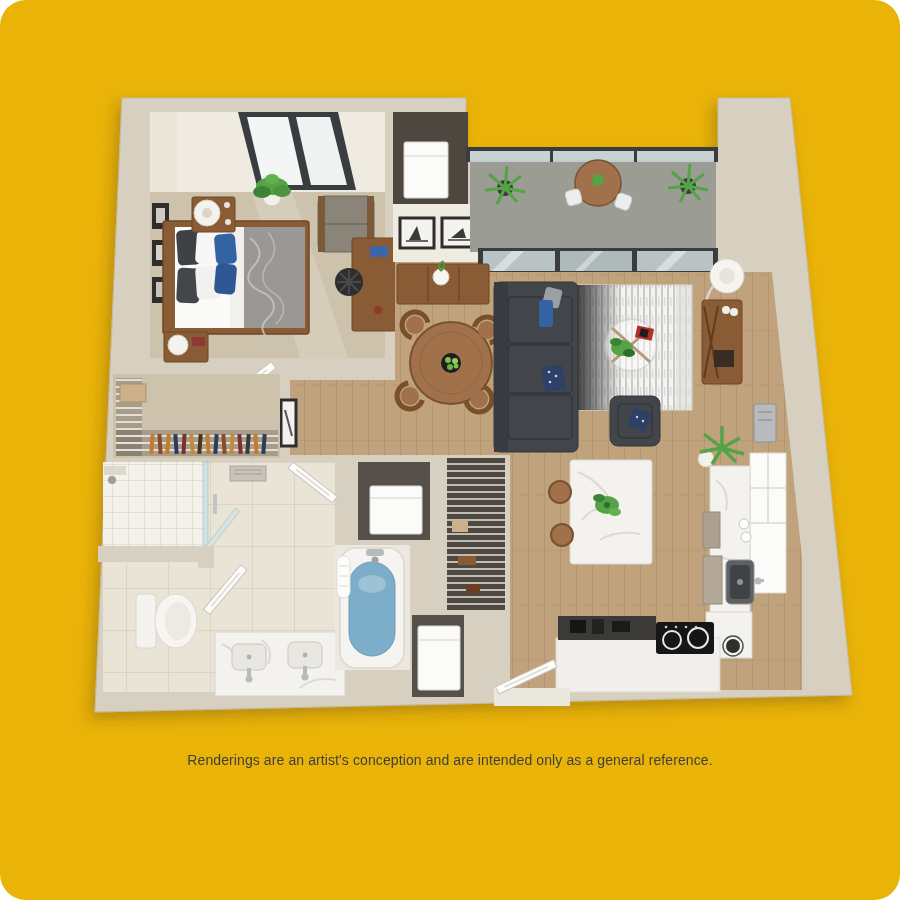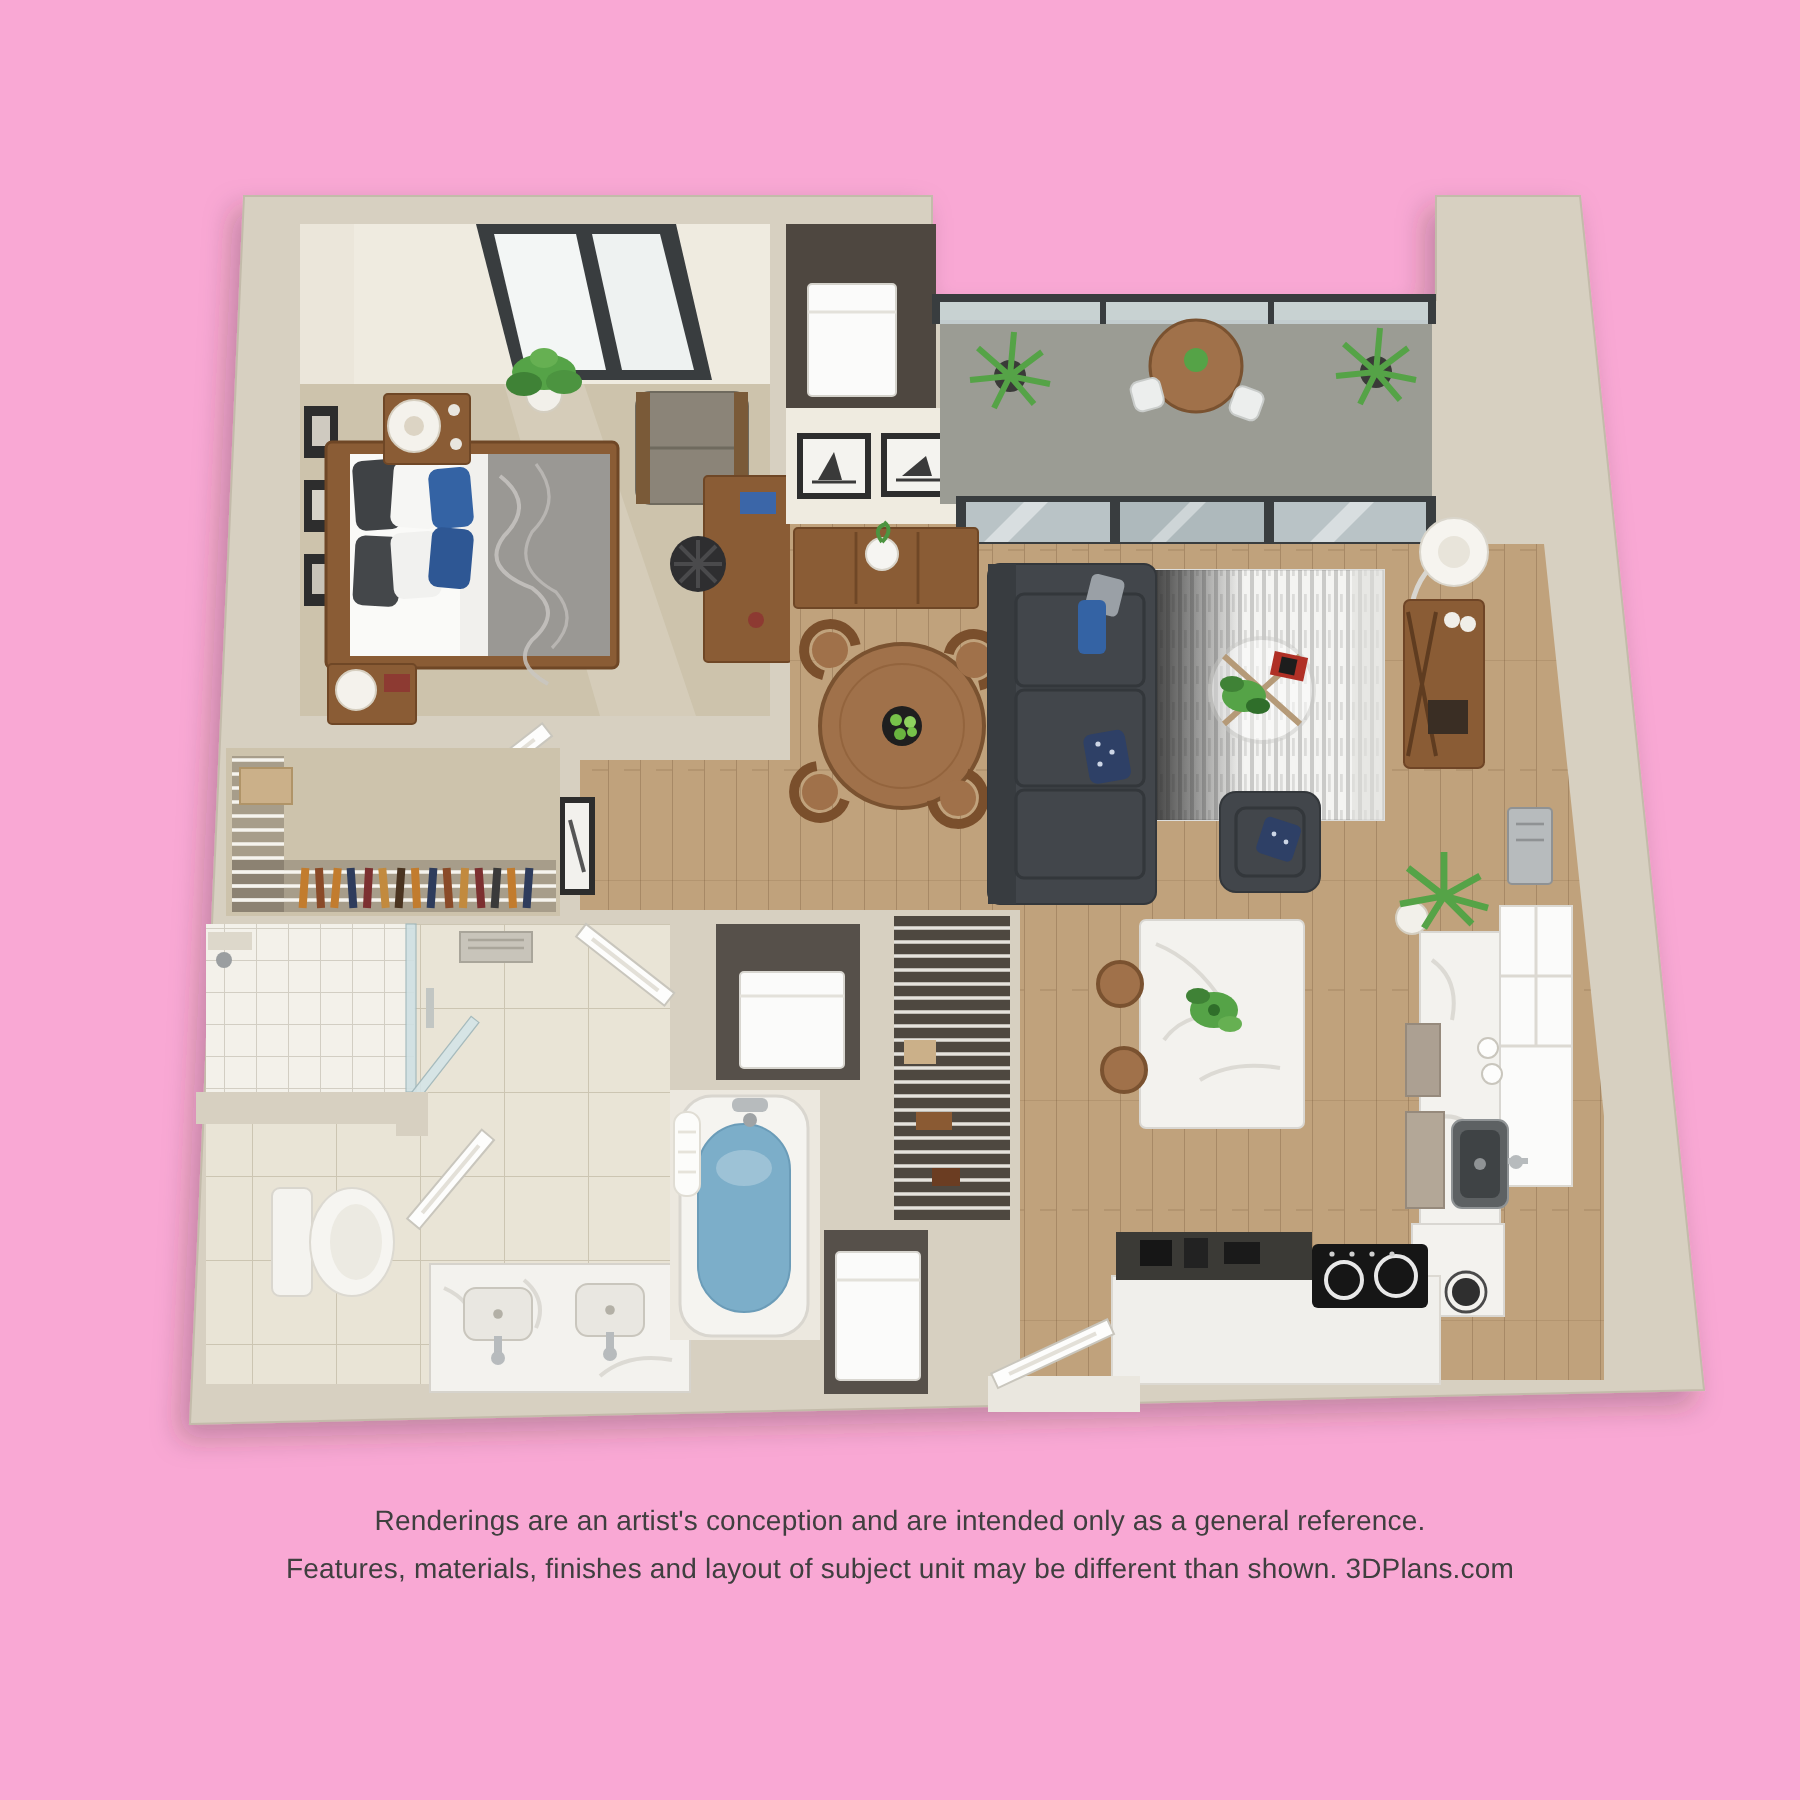--- a/index.html
+++ b/index.html
@@ -4,22 +4,22 @@
 <style>
   :root{
     --wall:#d7d0c1; --wallface:#efebe0; --carpet:#cdc3ac; --wood:#c0a27c;
     --tile:#e9e4d6; --showertile:#f3f1ea; --balcony:#9b9c94; --darkcloset:#4e4740;
     --sofa:#42464b; --blue:#3463a4; --navy:#2e4066; --plant:#55a347;
     --furnwood:#8a5c35; --furnwood2:#a0714a; --marble:#f3f2ee; --steel:#b7bbbd;
     --cooktop:#161616; --water:#7caec9; --appliance:#fbfbfa; --framedark:#2d2d2d;
     --glass:#c7d2d4; --glassframe:#393d3f; --textcolor:#3f3f3f;
   }
   html,body{margin:0;padding:0;background:#ffffff;}
-  .stage{position:relative;width:900px;height:900px;background:#f9a8d4;overflow:hidden;
-         font-family:"Liberation Sans", sans-serif;}
+  .stage{position:relative;width:900px;height:900px;background:#eab308;overflow:hidden;
+         font-family:"Liberation Sans", sans-serif;border-radius:26px;}
   .plan-wrap{position:absolute;left:0;top:0;width:900px;height:745px;}
   svg{display:block;}
   .disclaimer{position:absolute;left:0;top:748px;width:900px;text-align:center;
     color:var(--textcolor);font-size:14px;line-height:24px;letter-spacing:.1px;}
 </style>
 </head>
 <body>
 
 <div class="stage">
   <div class="plan-wrap">
@@ -488,15 +488,14 @@
         <rect x="412" y="615" width="52" height="82" fill="#56504a"></rect>
         <rect x="418" y="626" width="42" height="64" rx="2" style="fill:var(--appliance)" stroke="#d8d6d0"></rect>
         <line x1="418" y1="640" x2="460" y2="640" stroke="#e3e1da" stroke-width="1.5"></line>
       </g>
     </g>
   </svg>
   </div>
 
   <div class="disclaimer">
     <div>Renderings are an artist's conception and are intended only as a general reference.</div>
-    <div>Features, materials, finishes and layout of subject unit may be different than shown. 3DPlans.com</div>
   </div>
 </div>
 
 </body></html>

